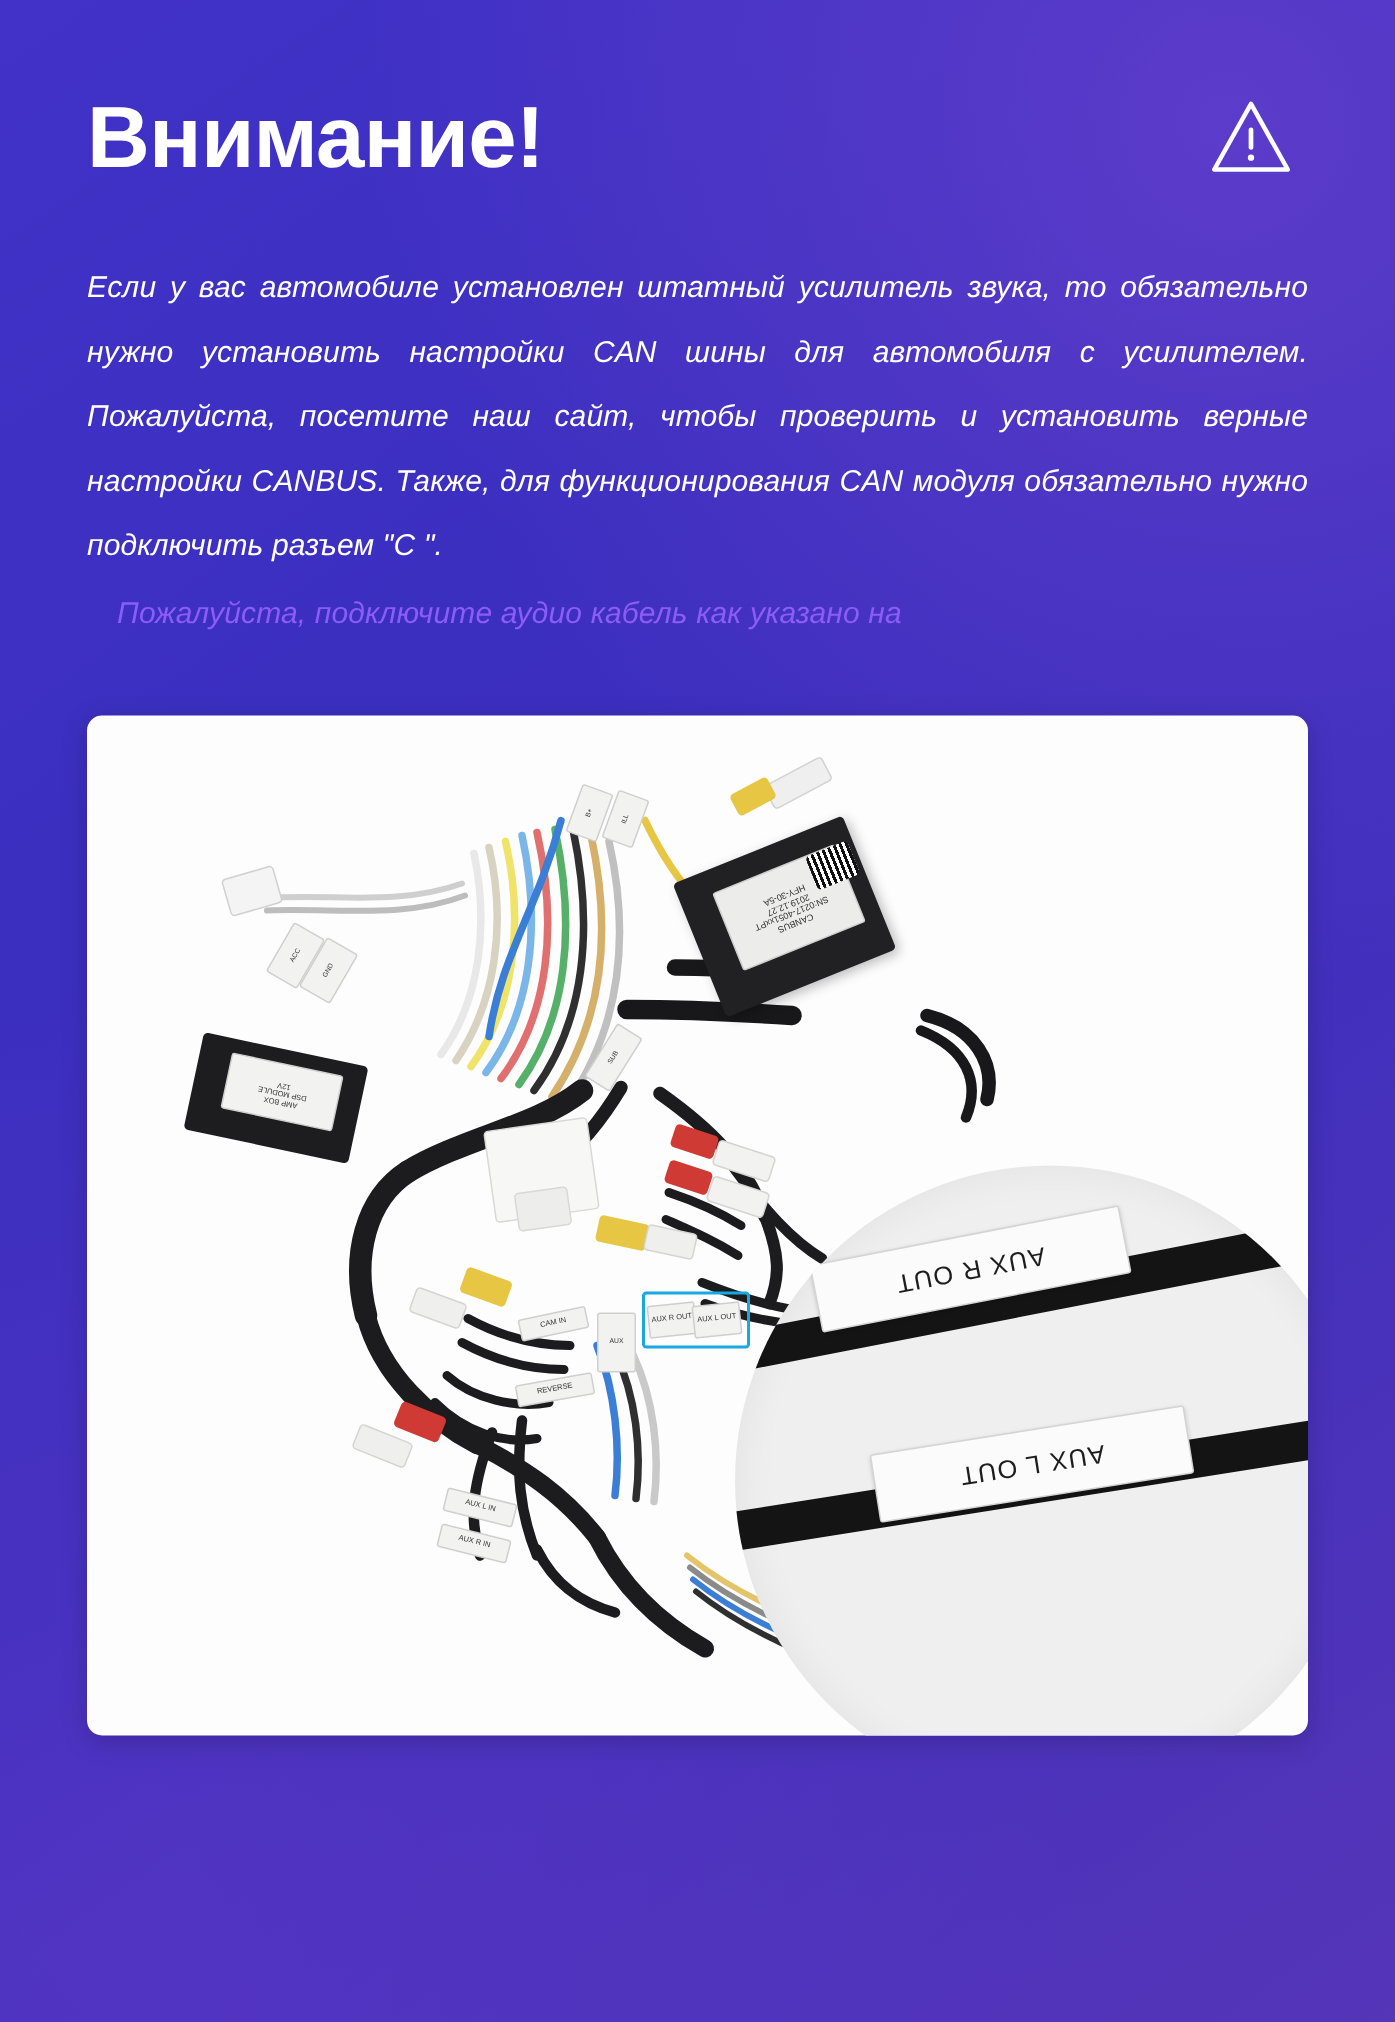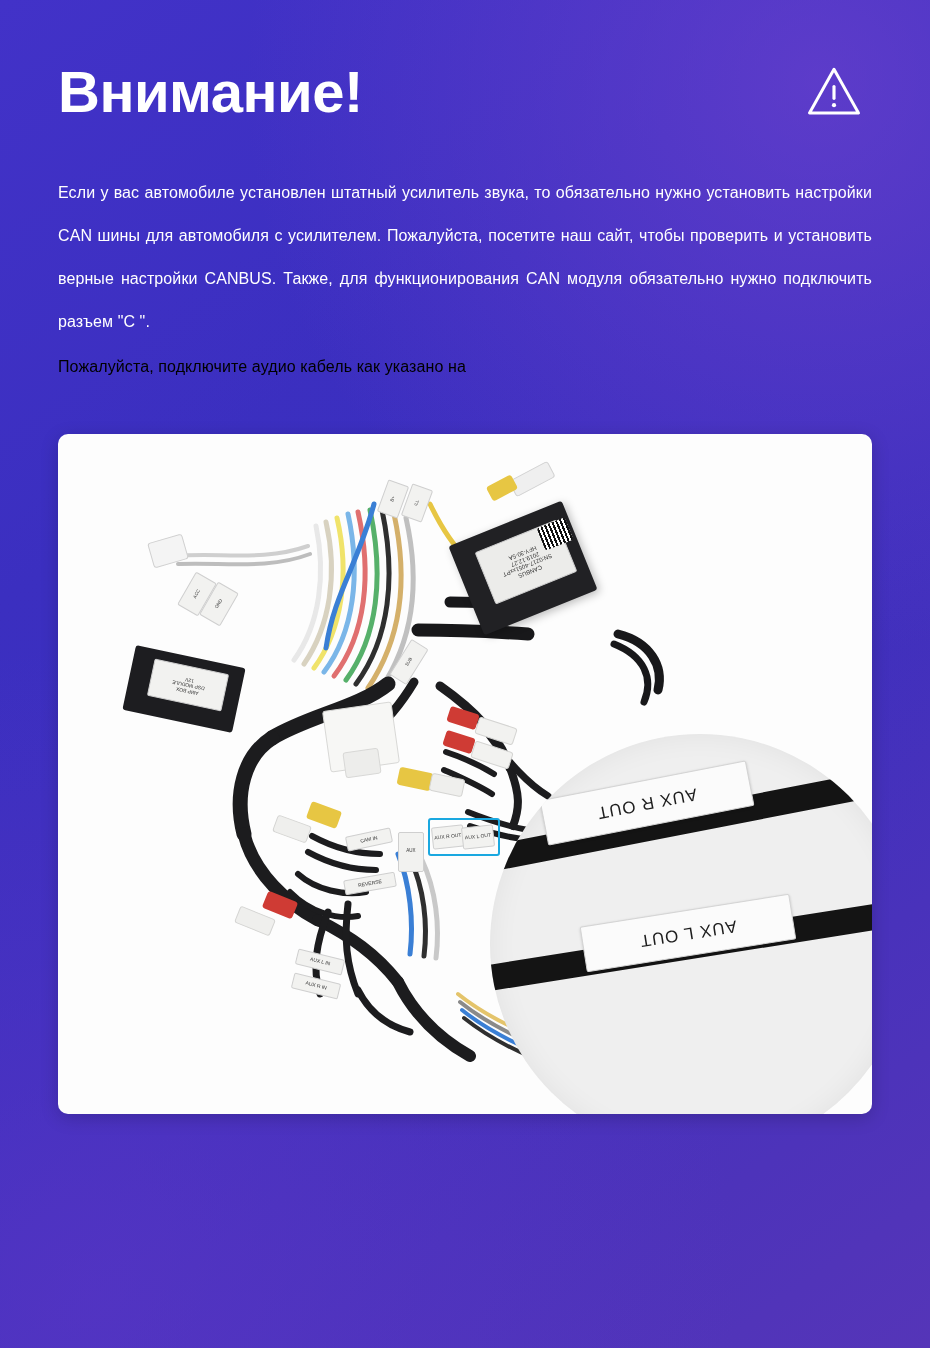--- a/index.html
+++ b/index.html
@@ -47,29 +47,31 @@
   .warn-icon {
     width: 56px;
     height: 56px;
     margin-right: 10px;
     flex: 0 0 auto;
   }
 
   
   .para {
     color: #ffffff;
-    font-size: 16px;
+    font-size: 20px;
     line-height: 43px;
     text-align: justify;
     text-justify: inter-word;
     letter-spacing: 0.1px;
+    font-style: italic;
   }
   .para.cyan {
-    color: #000000;
+    color: #8b5cf6;
     margin-top: 2px;
+    margin-left: 20px;
   }
   .para.cyan .last-line { display: block; text-align: left; }
 
   
   .photo-card {
     margin-top: 46px;
     width: 814px;
     height: 680px;
     background: #fdfdfd;
     border-radius: 10px;

